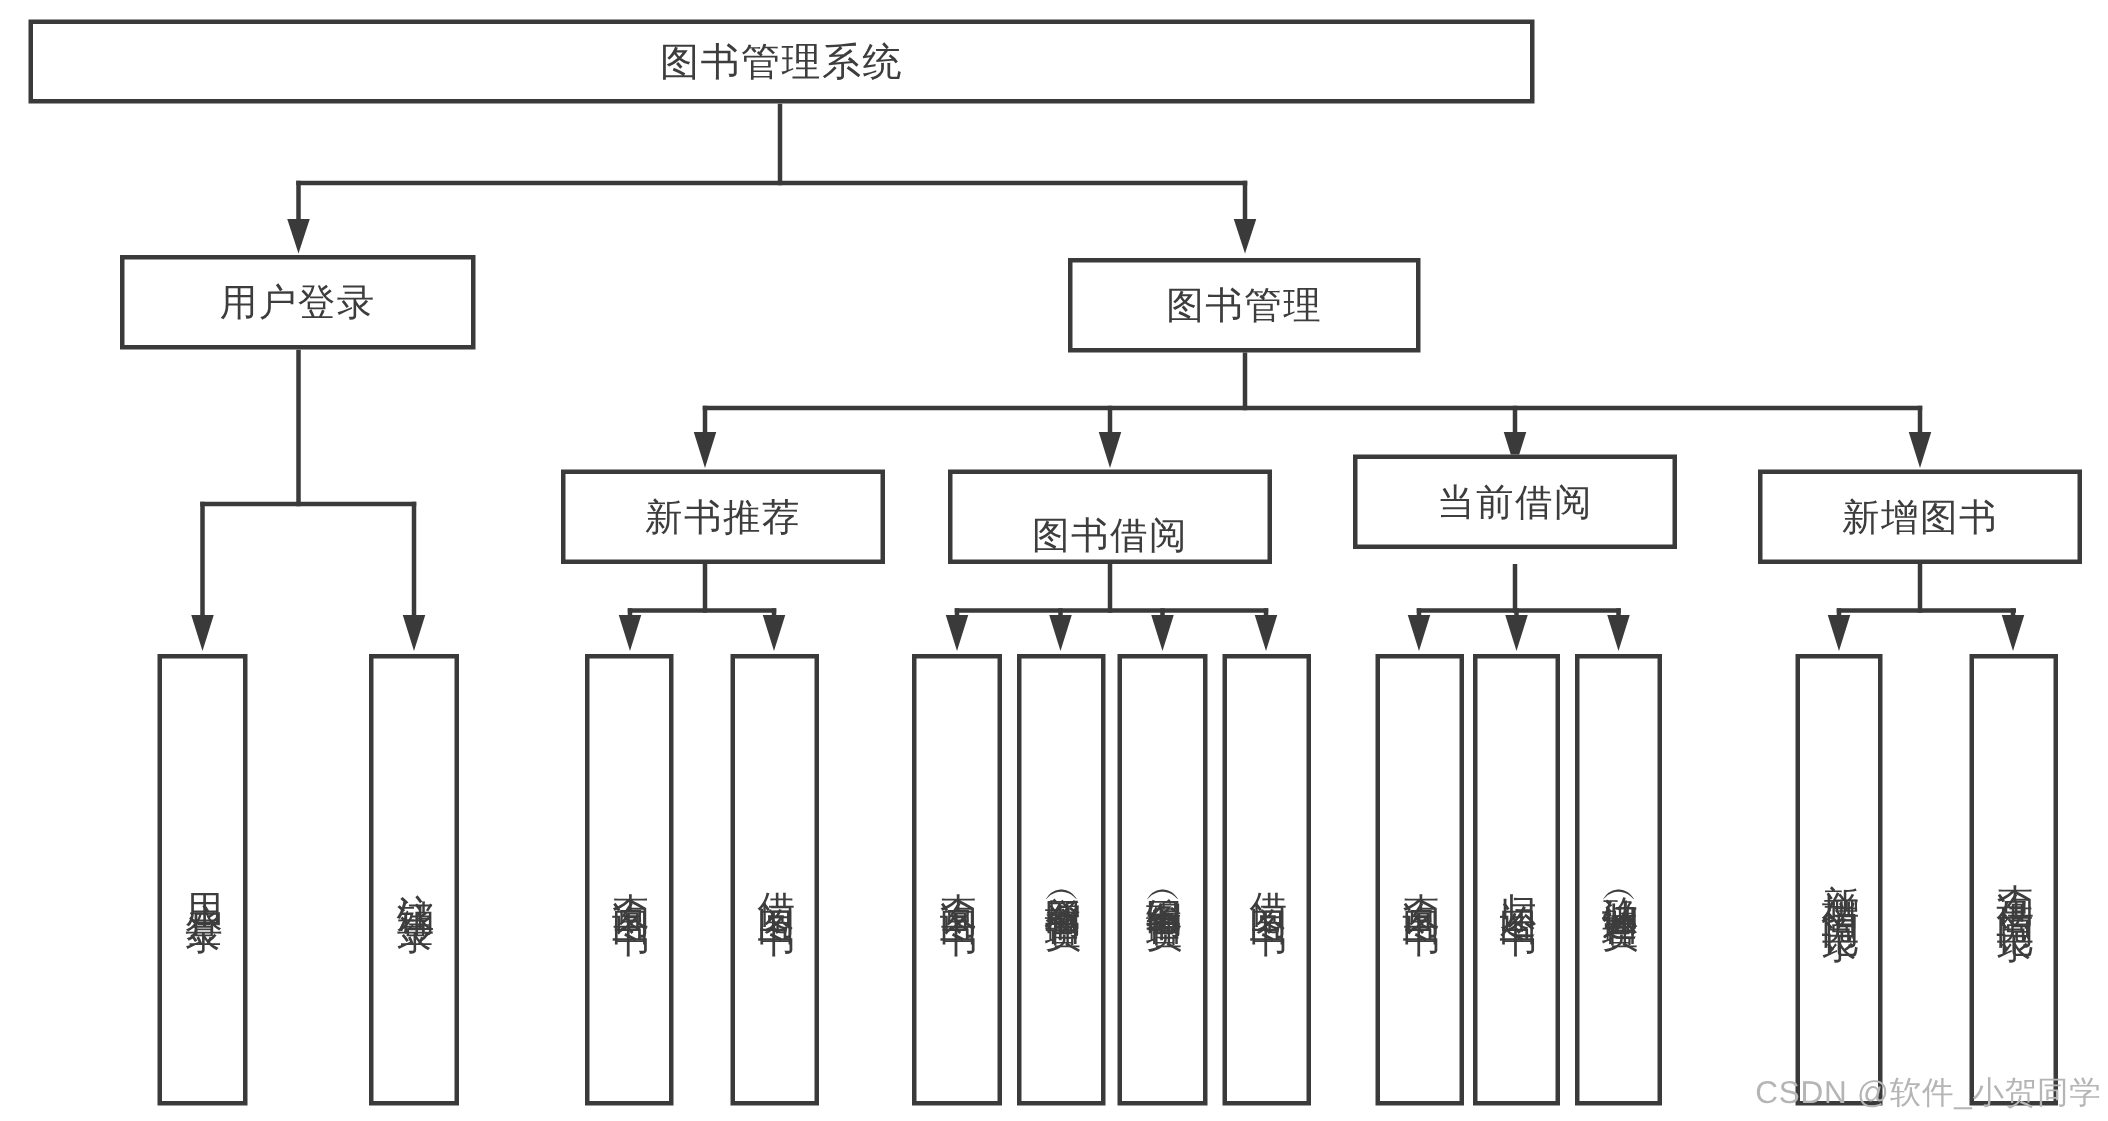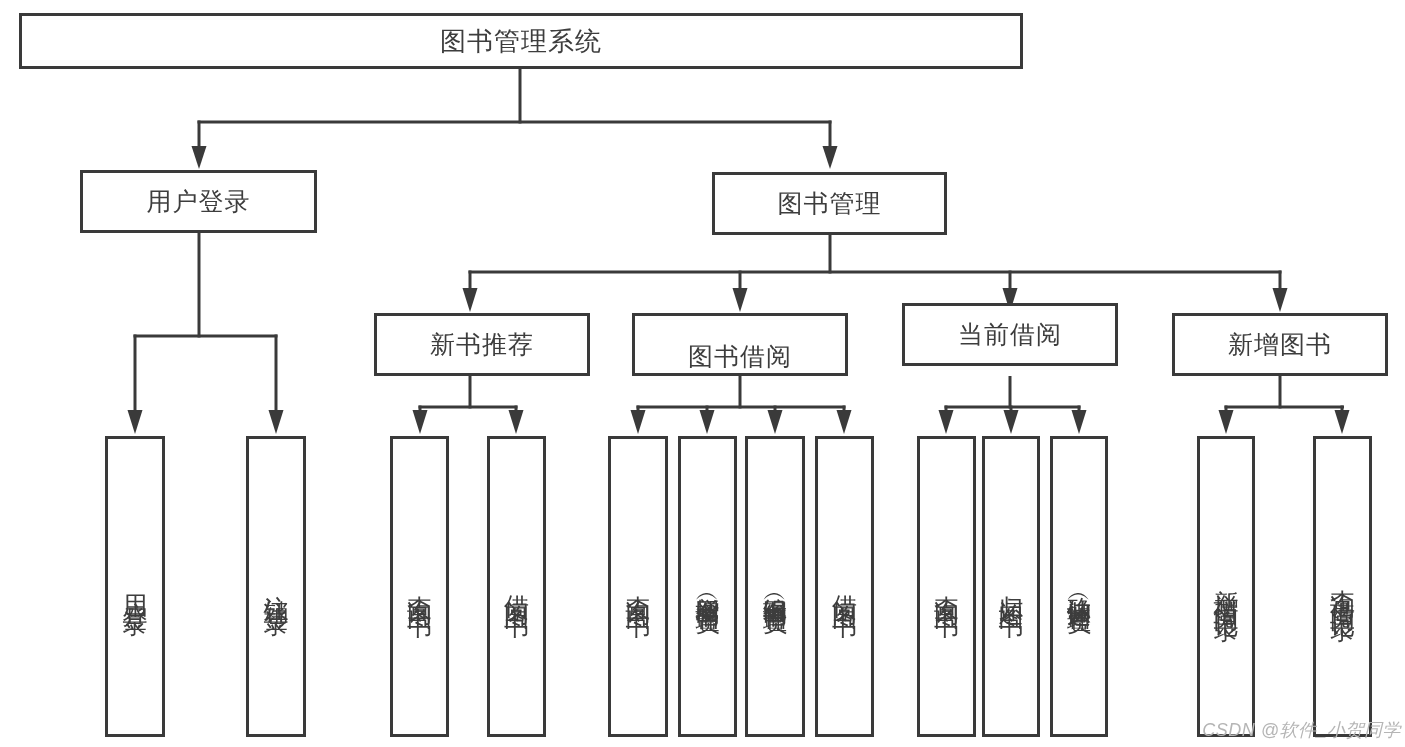--- a/index.html
+++ b/index.html
@@ -30,24 +30,23 @@
   .leaf{top:436px;height:301px;}
   .leaf .vtext{
     writing-mode:vertical-rl;
     text-orientation:mixed;
     font-size:25px;line-height:1;
     letter-spacing:6px;white-space:nowrap;
   }
   .leaf.long .vtext{font-size:24px;letter-spacing:2px;}
   .watermark{
     position:absolute;right:4px;bottom:5px;
-    font-size:18px;color:var(--wm);
+    font-size:21px;color:var(--wm);
     letter-spacing:.5px;white-space:nowrap;
     z-index:5;
-    font-style:italic;
   }
 </style>
 </head>
 <body>
 
 <div class="stage">
 
   <svg class="connectors" width="1405" height="747" viewBox="0 0 1405 747">
     <g>
       <line x1="520" y1="69" x2="520" y2="123.5"></line>

